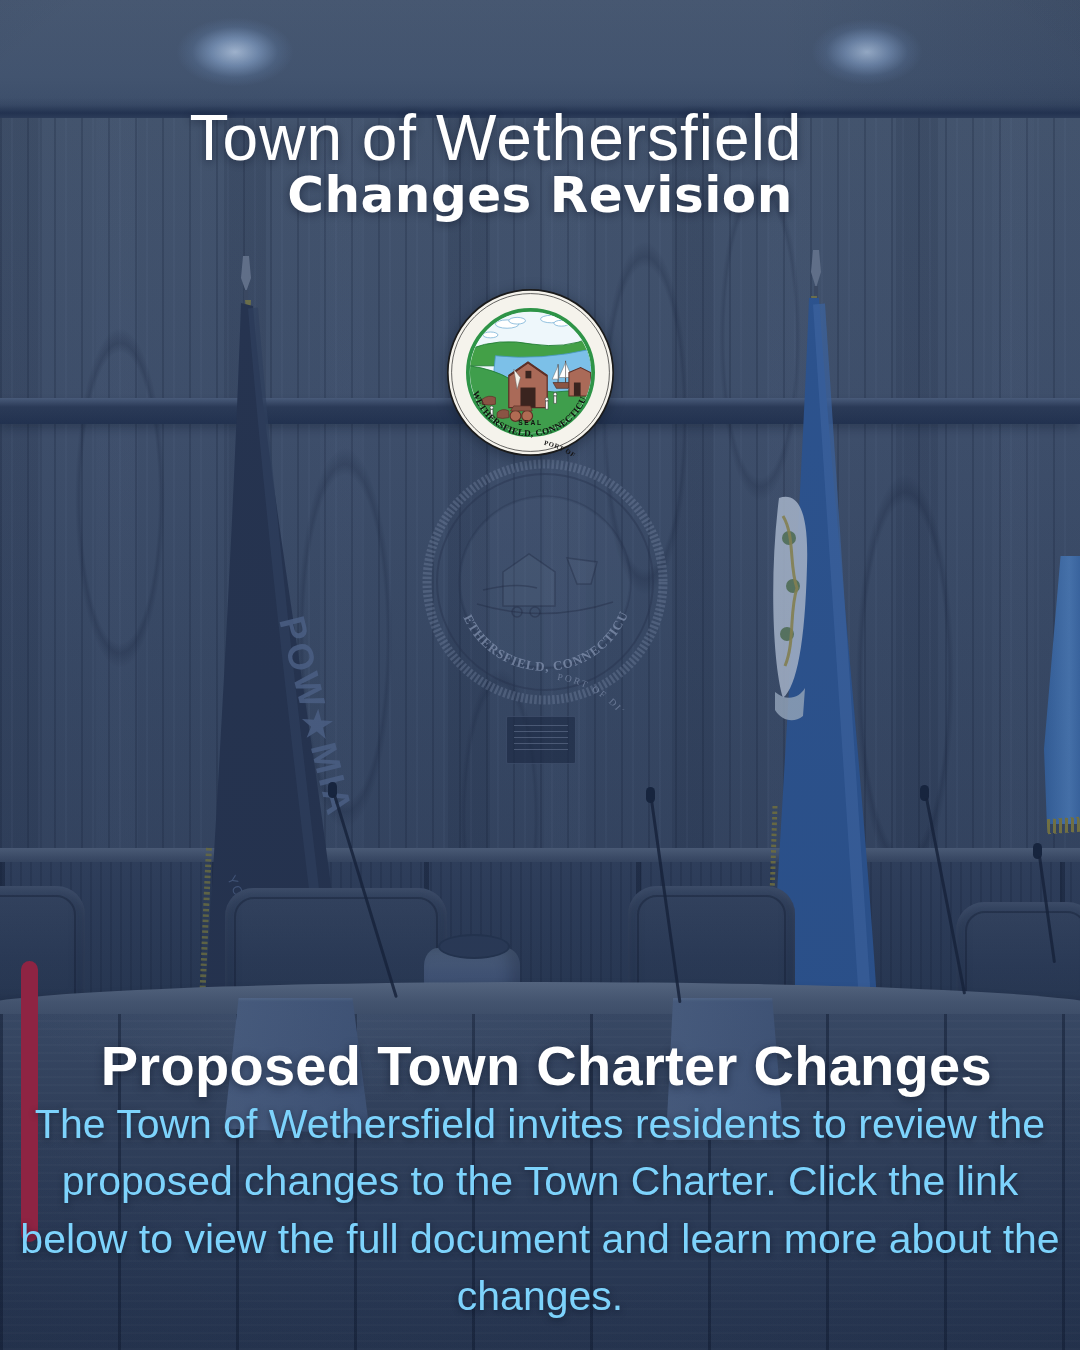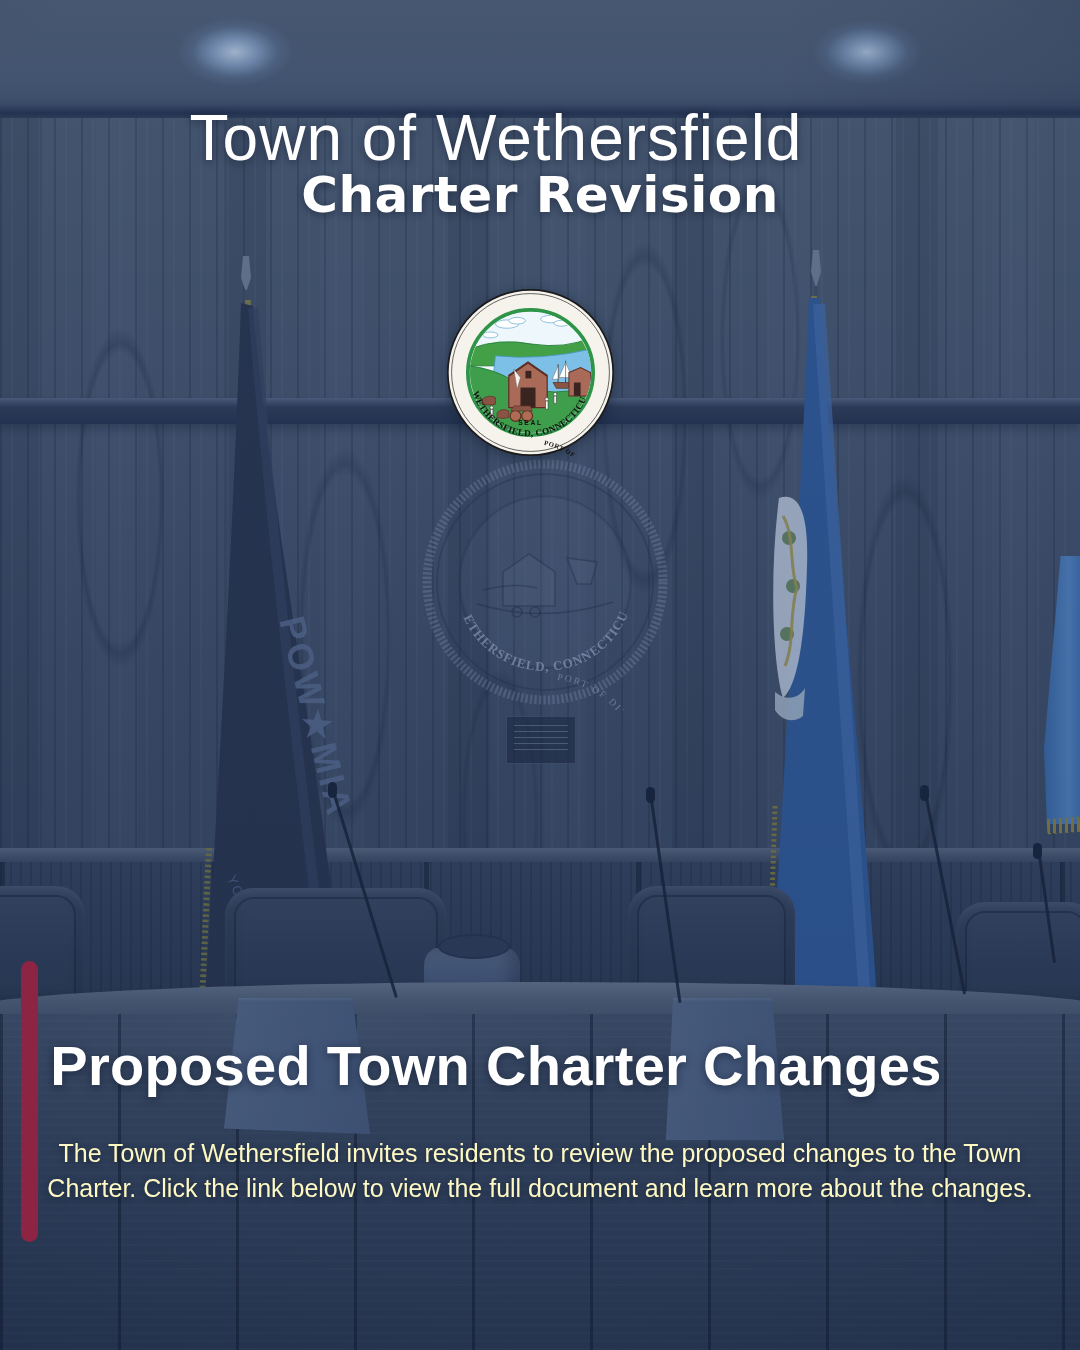--- a/index.html
+++ b/index.html
@@ -92,25 +92,25 @@
 
   
   .title{left:0;top:106px;width:992px;text-align:center;color:#fff;
     font-size:64px;font-weight:400;letter-spacing:1px;line-height:1;
     text-shadow:0 2px 8px rgba(8,16,34,.45);}
   .subtitle{left:0;top:170px;width:1080px;text-align:center;color:#fff;
     font-family:"DejaVu Sans",sans-serif;font-size:50px;font-weight:700;letter-spacing:.5px;line-height:1;
     text-shadow:0 2px 8px rgba(8,16,34,.45);}
   .seal{left:447px;top:289px;width:167px;height:167px;filter:drop-shadow(0 3px 7px rgba(6,14,30,.4));}
   .accent-bar{left:21px;top:961px;width:17px;height:281px;border-radius:10px;}
-  .heading2{left:0;top:1038px;width:992px;text-align:center;color:#fff;
+  .heading2{left:0;top:1038px;width:992px;text-align:right;color:#fff;
     font-size:56px;font-weight:700;letter-spacing:.3px;line-height:1;
     text-shadow:0 2px 8px rgba(8,16,34,.5);}
-  .bodytext{left:20px;top:1136px;width:1040px;text-align:center;color:#fef9c3;
-    font-size:25px;font-weight:400;line-height:1.4;
+  .bodytext{left:20px;top:1096px;width:1040px;text-align:center;color:#7dd3fc;
+    font-size:41px;font-weight:400;line-height:1.4;
     text-shadow:0 2px 6px rgba(8,16,34,.5);}
 </style>
 </head>
 <body>
 
 <div class="poster">
 
   <div class="abs ceiling"></div>
   <div class="abs soffit"></div>
   <div class="abs wall"></div>
@@ -195,21 +195,21 @@
   <div class="abs mic-head" style="left:646px;top:787px;"></div>
   <div class="abs mic-stem" style="left:650px;top:800px;height:205px;transform:rotate(-8deg);"></div>
   <div class="abs mic-head" style="left:920px;top:785px;"></div>
   <div class="abs mic-stem" style="left:925px;top:798px;height:200px;transform:rotate(-11deg);"></div>
   <div class="abs mic-head" style="left:1033px;top:843px;"></div>
   <div class="abs mic-stem" style="left:1038px;top:856px;height:108px;transform:rotate(-8deg);"></div>
 
   <div class="abs vignette"></div>
 
   <div class="abs title">Town of Wethersfield</div>
-  <div class="abs subtitle">Charter Revision</div>
+  <div class="abs subtitle">Changes Revision</div>
 
   <svg class="abs seal" viewBox="0 0 200 200">
     <circle cx="100" cy="100" r="99" fill="#f5f3ec" stroke="#1b1b1b" stroke-width="2"></circle>
     <circle cx="100" cy="100" r="94.5" fill="none" stroke="#1b1b1b" stroke-width="0.8"></circle>
     <circle cx="100" cy="100" r="75" fill="#eef7fb" stroke="#2e9447" stroke-width="4.5"></circle>
     <defs>
       <clipPath id="sealClip">
           <circle cx="100" cy="100" r="72.5"></circle>
         </clipPath>
       <path id="sealTop" d="M 100,185 A 85,85 0 1 1 99.9,185"></path>

